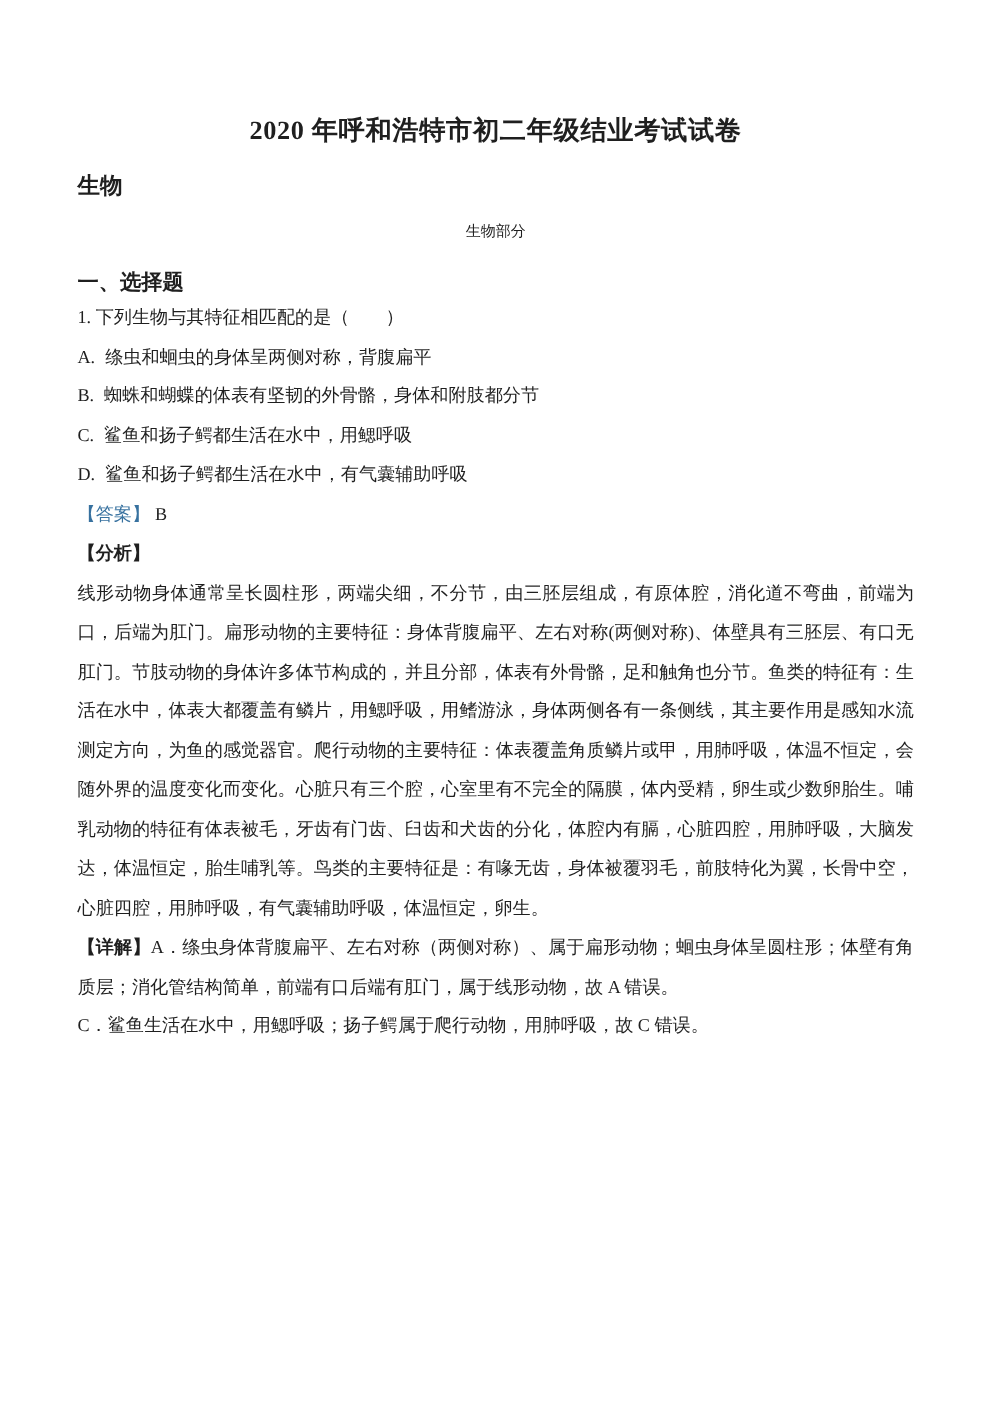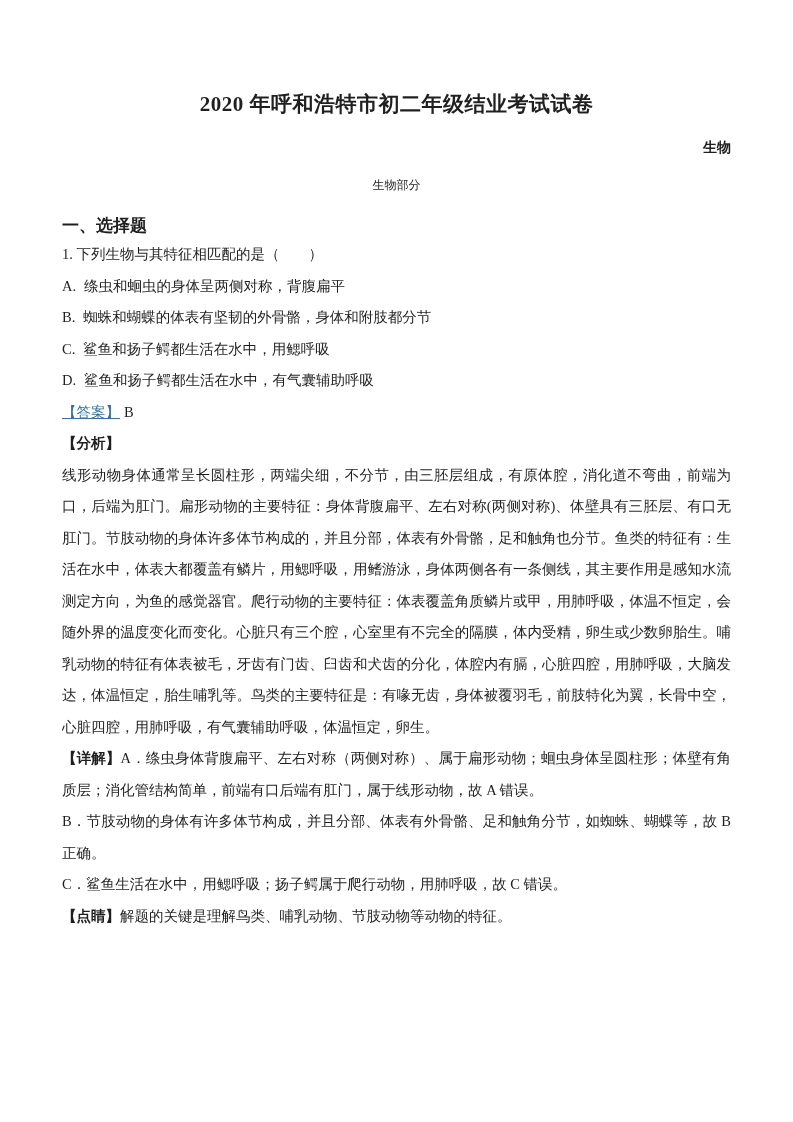--- a/index.html
+++ b/index.html
@@ -22,24 +22,24 @@
   .doc-title {
     margin: 11px 0 0 0;
     font-size: 21px;
     line-height: 22px;
     font-weight: 700;
     text-align: center;
     letter-spacing: 0.5px;
   }
   .doc-subject {
     margin: 24px 0 0 0;
-    font-size: 14px;
+    font-size: 18px;
     line-height: 18px;
     font-weight: 700;
-    text-align: right;
+    text-align: left;
   }
   .doc-part {
     margin: 19px 0 0 0;
     font-size: 12px;
     line-height: 18px;
     font-weight: 400;
     text-align: center;
   }
   .section-heading {
     margin: 23px 0 0 0;
@@ -58,21 +58,20 @@
   }
   .para {
     text-align: justify;
   }
   .opt-label {
     display: inline-block;
     margin-right: 8px;
   }
   .blue {
     color: #37719F;
-    text-decoration: underline;
   }
   .ans-value {
     margin-left: 4px;
     font-family: "Liberation Serif", "DejaVu Serif", serif;
   }
   .bold {
     font-weight: 700;
   }
 </style>
 </head>
@@ -100,23 +99,21 @@
 
     <p><span class="blue">【答案】</span><span class="ans-value">B</span></p>
 
 
     <p><span class="bold">【分析】</span></p>
 
     <p class="para">线形动物身体通常呈长圆柱形，两端尖细，不分节，由三胚层组成，有原体腔，消化道不弯曲，前端为口，后端为肛门。扁形动物的主要特征：身体背腹扁平、左右对称(两侧对称)、体壁具有三胚层、有口无肛门。节肢动物的身体许多体节构成的，并且分部，体表有外骨骼，足和触角也分节。鱼类的特征有：生活在水中，体表大都覆盖有鳞片，用鳃呼吸，用鳍游泳，身体两侧各有一条侧线，其主要作用是感知水流测定方向，为鱼的感觉器官。爬行动物的主要特征：体表覆盖角质鳞片或甲，用肺呼吸，体温不恒定，会随外界的温度变化而变化。心脏只有三个腔，心室里有不完全的隔膜，体内受精，卵生或少数卵胎生。哺乳动物的特征有体表被毛，牙齿有门齿、臼齿和犬齿的分化，体腔内有膈，心脏四腔，用肺呼吸，大脑发达，体温恒定，胎生哺乳等。鸟类的主要特征是：有喙无齿，身体被覆羽毛，前肢特化为翼，长骨中空，心脏四腔，用肺呼吸，有气囊辅助呼吸，体温恒定，卵生。</p>
 
     <p class="para"><span class="bold">【详解】</span><span>A．绦虫身体背腹扁平、左右对称（两侧对称）、属于扁形动物；蛔虫身体呈圆柱形；体壁有角质层；消化管结构简单，前端有口后端有肛门，属于线形动物，故 A 错误。</span></p>
 
-    <p class="para">B．节肢动物的身体有许多体节构成，并且分部、体表有外骨骼、足和触角分节，如蜘蛛、蝴蝶等，故 B 正确。</p>
 
     <p class="para">C．鲨鱼生活在水中，用鳃呼吸；扬子鳄属于爬行动物，用肺呼吸，故 C 错误。</p>
 
 
 
-    <p class="para"><span class="bold">【点睛】</span><span>解题的关键是理解鸟类、哺乳动物、节肢动物等动物的特征。</span></p>
 
   </div>
 
 </div>
 
 </body></html>

